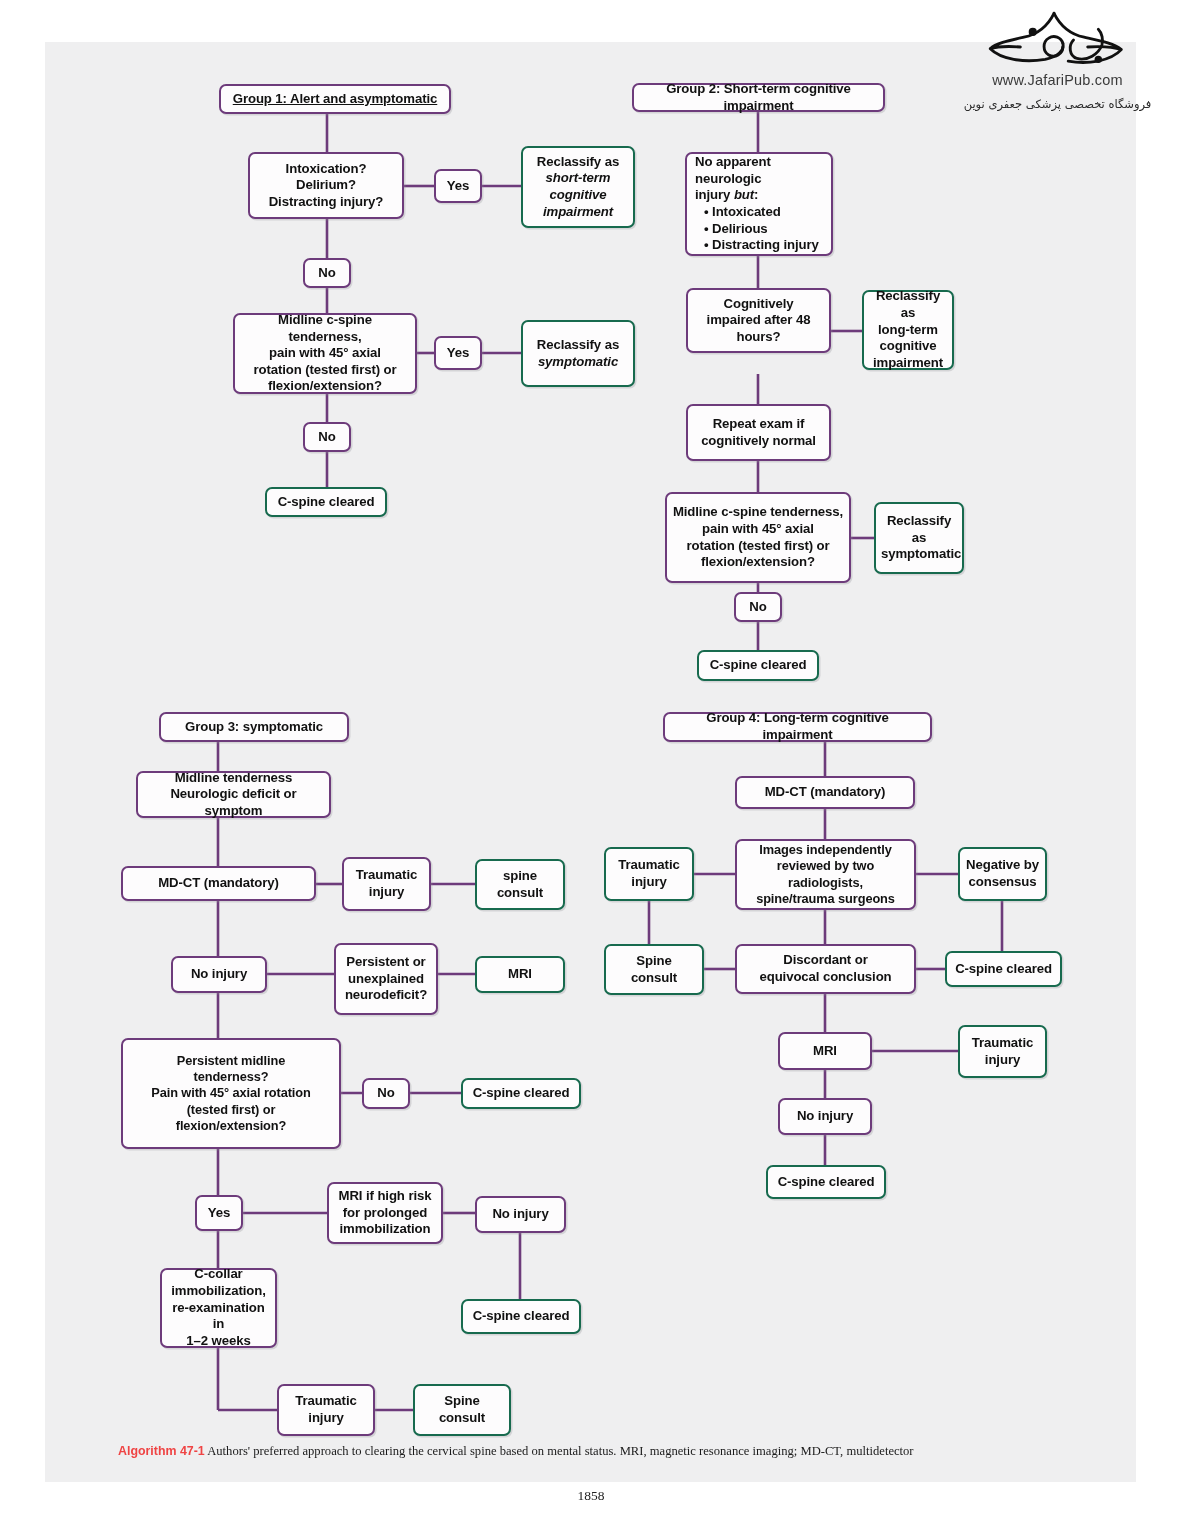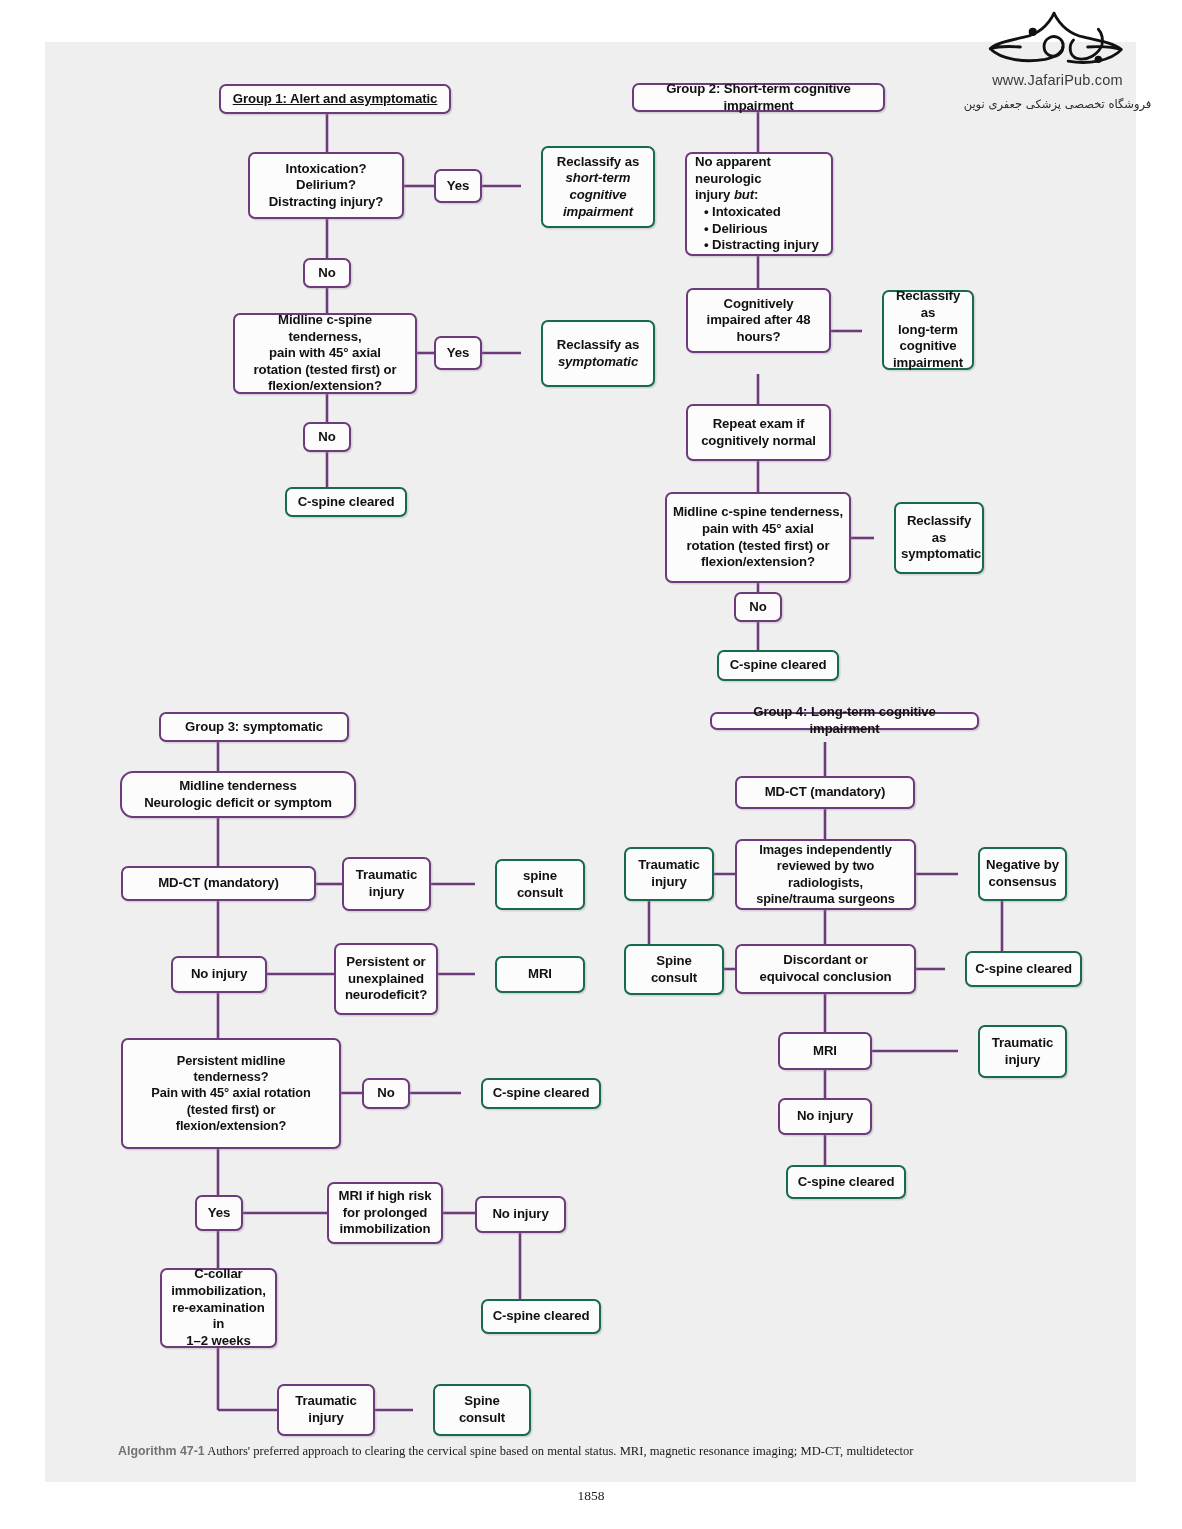--- a/index.html
+++ b/index.html
@@ -49,38 +49,38 @@
     text-align:center;
     font-weight:bold;
     font-size:13.2px;
     line-height:1.26;
     color:#111111;
     letter-spacing:-0.1px;
     padding:2px 5px;
     z-index:20;
     box-shadow:1.5px 1.5px 0 rgba(150,150,155,.30);
   }
-  .node.green{border-color:#176a4e;margin-left:20px;}
+  .node.green{border-color:#176a4e;}
   .node .inner{width:100%;}
   .node i{font-style:italic;}
   .node .bullets{
     text-align:left;width:100%;font-weight:bold;
   }
   .node .bullets .ln{display:block;}
   .node .bullets .bl{display:block;padding-left:9px;}
   .small{font-size:12.8px;}
 
   
   #caption{
     position:absolute;left:118px;top:1444px;width:960px;
     font-family:"Liberation Serif", serif;
     font-size:12.6px;color:#1b1b1b;line-height:1.2;
     white-space:nowrap;
   }
-  #caption .algno{color:#737373;font-weight:bold;font-family:"Liberation Sans",sans-serif;font-size:12.4px;}
+  #caption .algno{color:#ef4444;font-weight:bold;font-family:"Liberation Sans",sans-serif;font-size:12.4px;}
   #folio{
     position:absolute;left:0;top:1488px;width:1182px;text-align:center;
     font-family:"Liberation Serif", serif;font-size:13.5px;color:#222;
   }
 </style>
 </head>
 <body>
 
 <div id="page">
 
@@ -274,21 +274,21 @@
   </div>
 
   <div class="node green" style="left:697px;top:650px;width:122px;height:31px;">
     <span class="inner">C-spine cleared</span>
   </div>
 
   <div class="node" style="left:123px;top:712px;width:190px;height:30px;margin-left:36px;">
     <span class="inner">Group 3: symptomatic</span>
   </div>
 
-  <div class="node" style="left:120px;top:771px;width:236px;height:47px;border-radius:13px;">
+  <div class="node" style="left:136px;top:771px;width:195px;height:47px;">
     <span class="inner">
       <span>Midline tenderness</span><br>
       <span>Neurologic deficit or symptom</span>
     </span>
   </div>
 
   <div class="node" style="left:121px;top:866px;width:195px;height:35px;">
     <span class="inner">MD-CT (mandatory)</span>
   </div>
 
@@ -376,21 +376,21 @@
     </span>
   </div>
 
   <div class="node green" style="left:413px;top:1384px;width:98px;height:52px;">
     <span class="inner">
       <span>Spine</span><br>
       <span>consult</span>
     </span>
   </div>
 
-  <div class="node" style="left:710px;top:712px;width:269px;height:18px;text-align:center;">
+  <div class="node" style="left:663px;top:712px;width:269px;height:30px;text-align:center;">
     <span class="inner">Group 4: Long-term cognitive impairment</span>
   </div>
 
   <div class="node" style="left:735px;top:776px;width:180px;height:33px;">
     <span class="inner">MD-CT (mandatory)</span>
   </div>
 
   <div class="node" style="left:735px;top:839px;width:181px;height:71px;">
     <span class="inner small">
       <span>Images independently</span><br>

